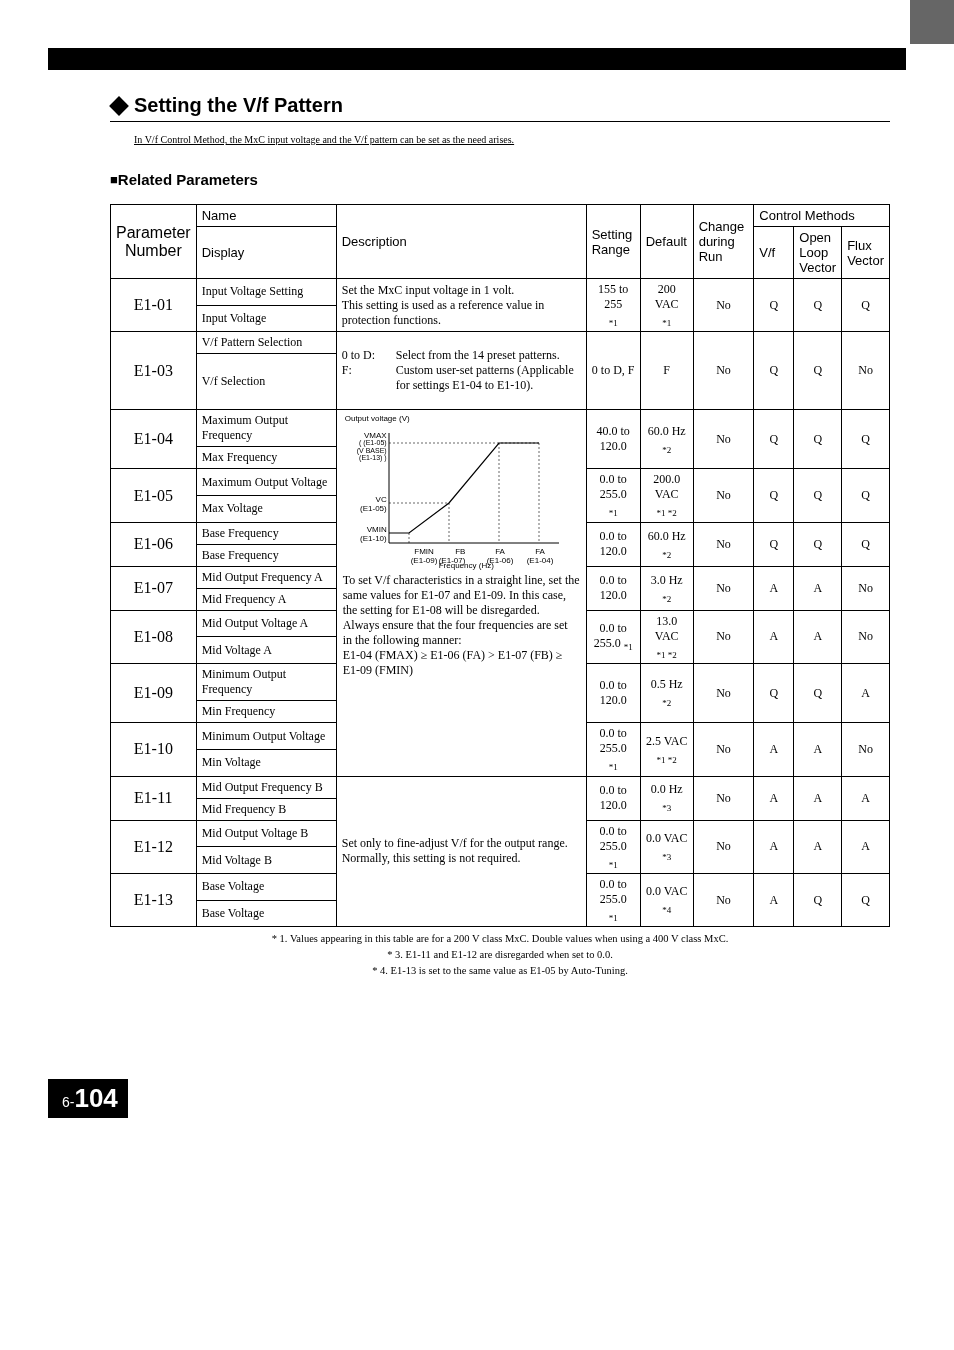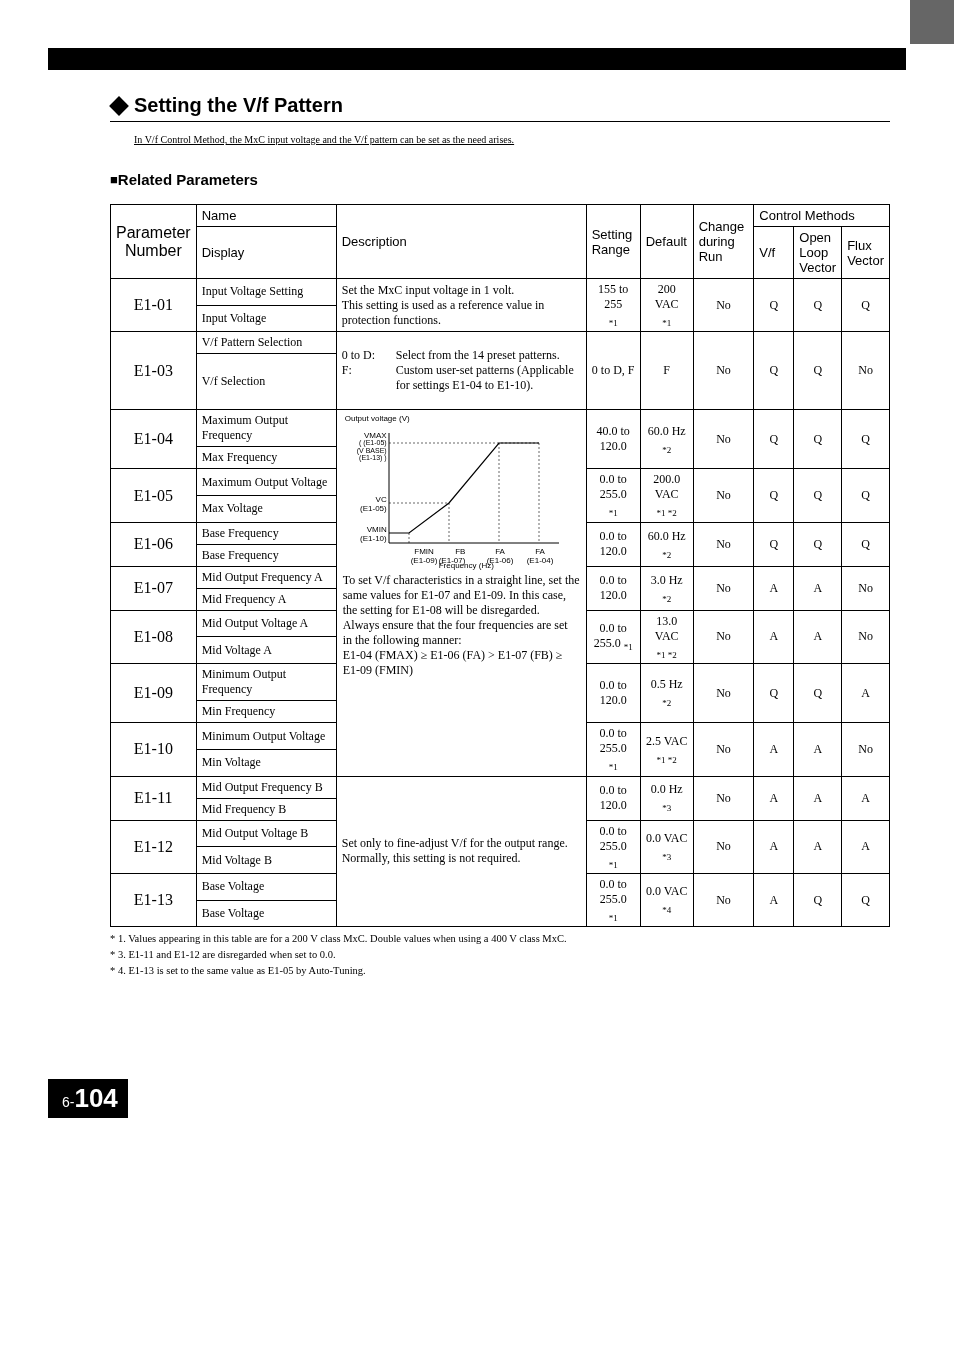--- a/index.html
+++ b/index.html
@@ -95,20 +95,21 @@
     font-family: Arial, Helvetica, sans-serif;
     font-size: 8px;
     padding: 4px 2px 2px 2px;
     text-align: left;
   }
 
   .footnotes {
     font-size: 10.5px;
     margin-top: 4px;
     line-height: 1.5;
+    text-align: center;
   }
 
   .page-num {
     position: relative;
     margin-top: 60px;
     margin-left: 48px;
     display: inline-flex;
     align-items: baseline;
     background: #000;
     color: #fff;

